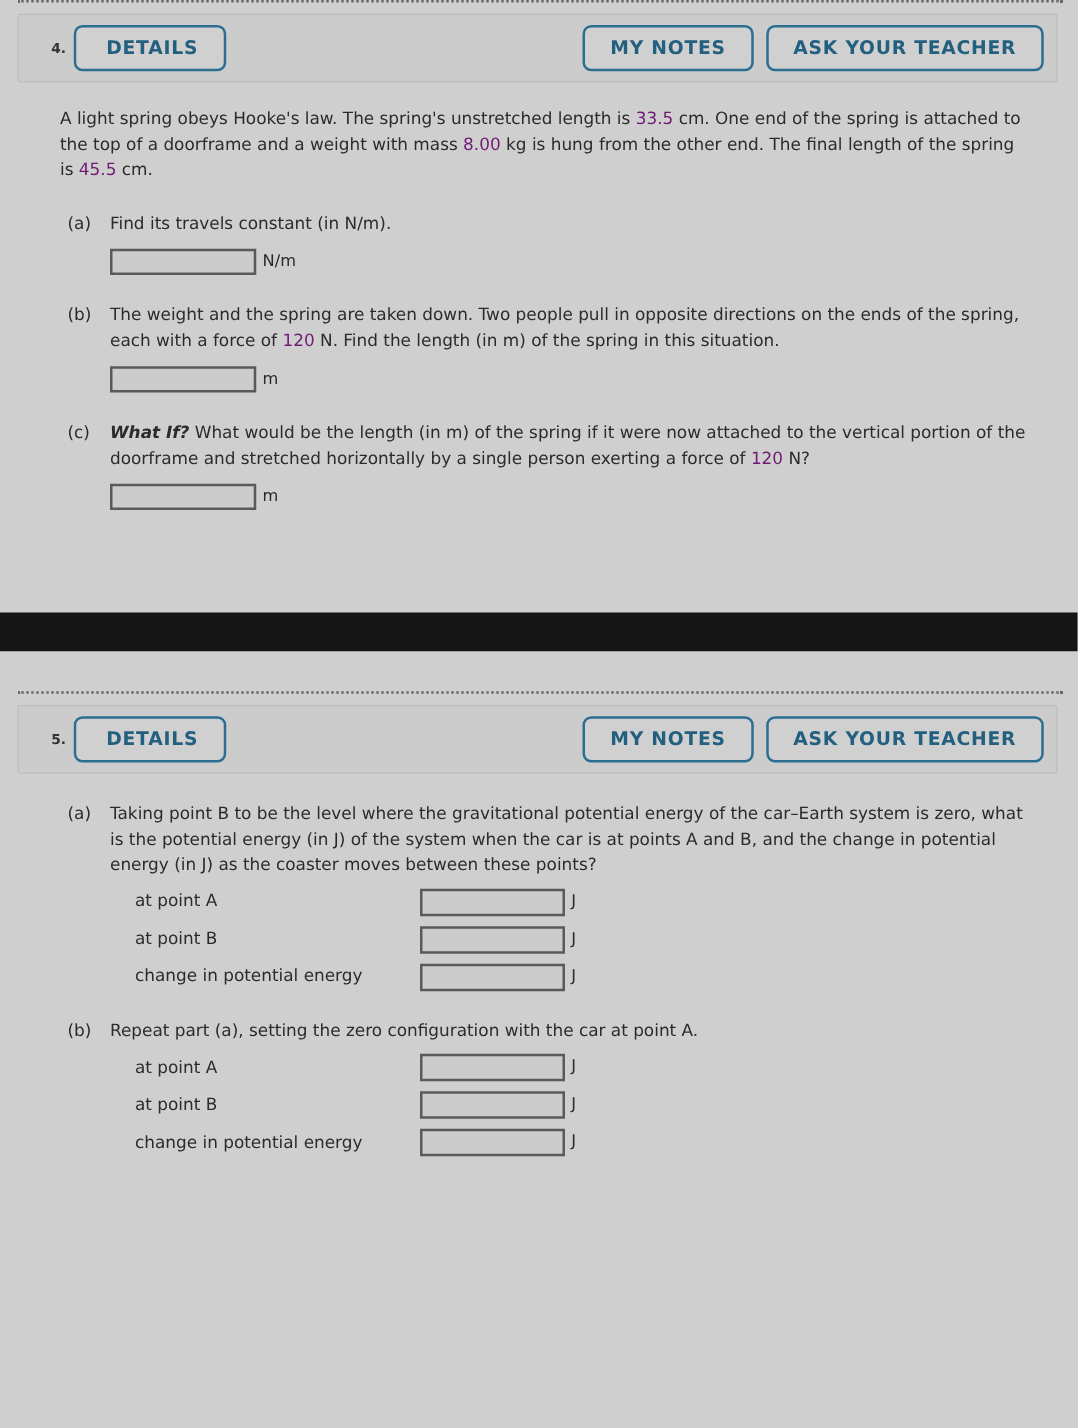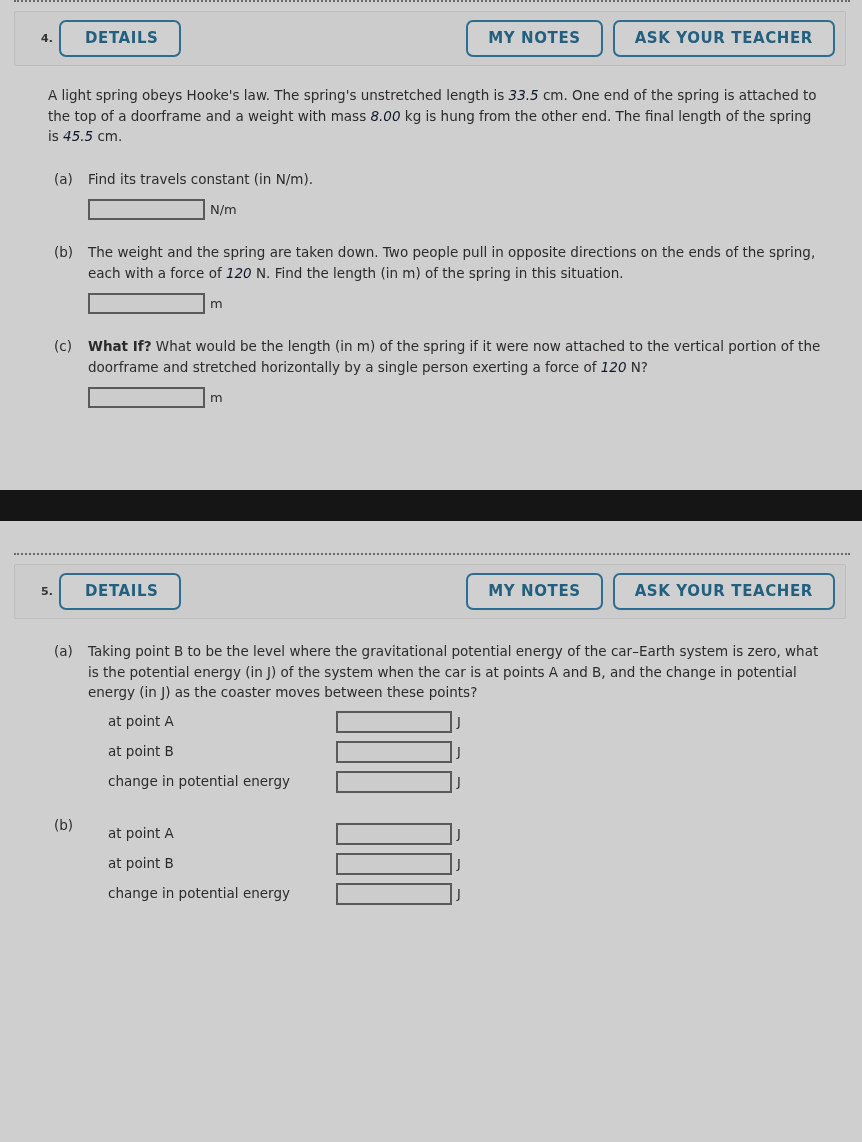--- a/index.html
+++ b/index.html
@@ -74,35 +74,35 @@
   .btn-spacer { flex: 1 1 auto; }
   .btn-notes { margin-right: 10px; }
 
   
   .stem {
     margin: 19px 40px 0 48px;
     font-size: 13.5px;
     line-height: 1.52;
     color: #2b2b2b;
   }
-  .hl { color: #0f172a; font-style: italic; }
+  .hl { color: #701a75; }
 
   .part {
     display: flex;
     margin: 22px 40px 0 54px;
     font-size: 13.5px;
     line-height: 1.52;
   }
   .part-label {
     width: 34px;
     flex: 0 0 34px;
     color: #2b2b2b;
   }
   .part-body { flex: 1 1 auto; }
-  .part-body b { font-weight: bold; }
+  .part-body b { font-weight: bold; font-style: italic; }
 
   .ansrow {
     display: flex;
     align-items: flex-end;
     margin-top: 10px;
   }
 
   .ansbox {
     width: 117px;
     height: 21px;
@@ -239,20 +239,21 @@
             <span class="ansbox"></span>
             <span class="unit">J</span>
           </div>
         </div>
       </div>
     </div>
 
     <div class="part">
       <div class="part-label">(b)</div>
       <div class="part-body">
+        <span>Repeat part (a), setting the zero configuration with the car at point A.</span>
         <div class="sub-block">
           <div class="labrow">
             <span class="lab">at point A</span>
             <span class="ansbox"></span>
             <span class="unit">J</span>
           </div>
           <div class="labrow">
             <span class="lab">at point B</span>
             <span class="ansbox"></span>
             <span class="unit">J</span>

